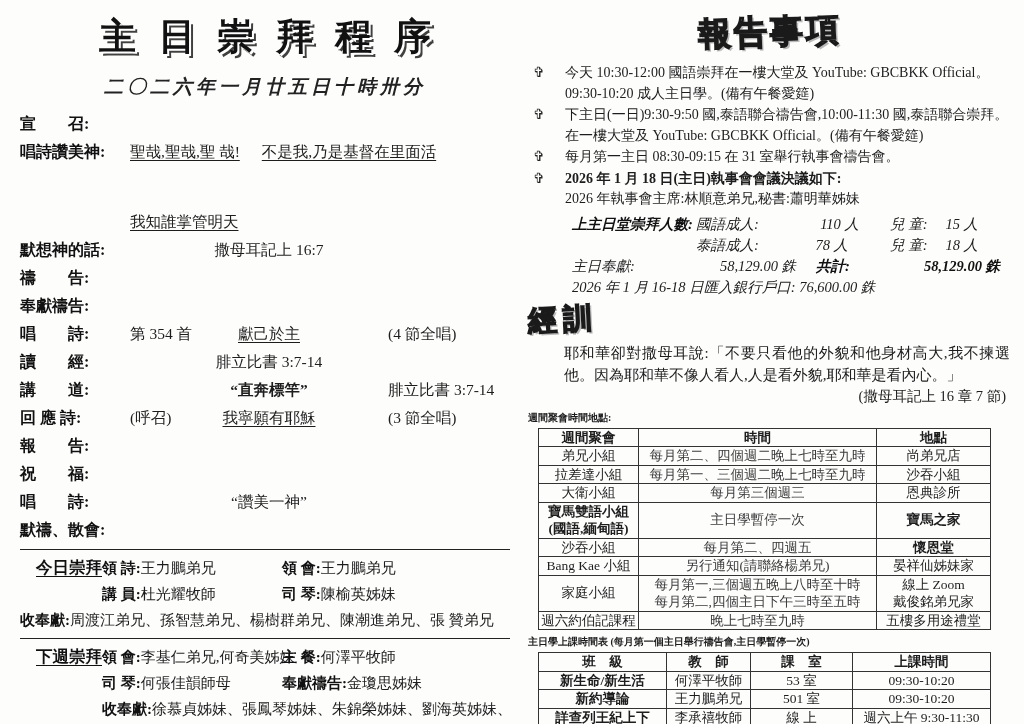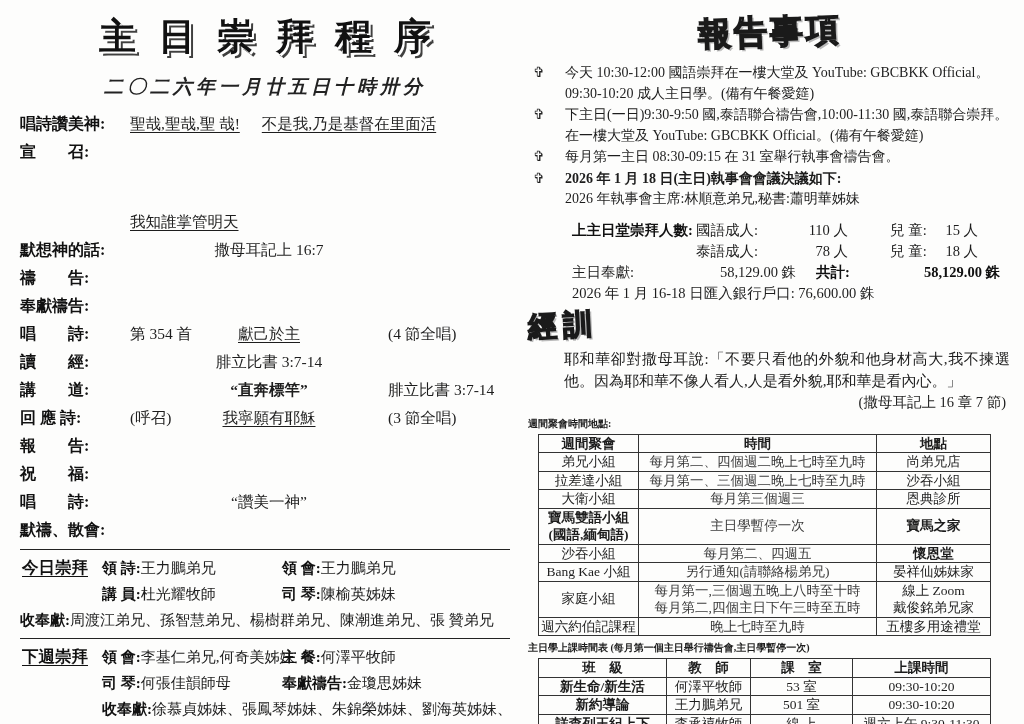--- a/index.html
+++ b/index.html
@@ -20,21 +20,21 @@
   .orow{position:relative;height:28px;line-height:28px;font-size:15.5px;white-space:nowrap;}
   .olabel{font-weight:bold;font-size:16px;display:inline-block;min-width:110px;color:#111;}
   .indent{padding-left:110px;margin-top:42px;}
   .u{text-decoration:underline;text-underline-offset:3px;}
   .b{font-weight:bold;}
   .gap{display:inline-block;width:22px;}
   .ocenter{position:absolute;left:163px;width:172px;text-align:center;}
   .oright{position:absolute;left:368px;}
   .rule{border:none;border-top:1.6px solid #222;margin:5px 0 5px 0;}
   .serve{position:relative;font-size:15px;line-height:26px;}
-  .sheading{position:absolute;left:2px;top:0;font-weight:bold;font-size:16.5px;text-decoration:underline;text-underline-offset:3px;color:#111;}
+  .sheading{position:absolute;left:16px;top:0;font-weight:bold;font-size:16.5px;text-decoration:underline;text-underline-offset:3px;color:#111;}
   .srow{padding-left:82px;position:relative;white-space:nowrap;}
   .scol2{position:absolute;left:262px;}
   .sl{font-weight:bold;color:#111;}
   .offer{line-height:26px;white-space:nowrap;}
   .offer2{padding-left:110px;line-height:26px;}
 
   
   .art-title{
     text-align:center;font-weight:bold;font-size:33px;letter-spacing:3px;
     color:#fff;-webkit-text-stroke:1.4px #1a1a1a;text-shadow:2px 2px 0 #bbb;
@@ -42,21 +42,21 @@
   }
   .art-title2{
     display:inline-block;font-weight:bold;font-size:29px;letter-spacing:6px;
     color:#fff;-webkit-text-stroke:1.3px #1a1a1a;text-shadow:2px 2px 0 #bbb;
     transform:rotate(-3deg);font-family:"DejaVu Serif",serif;margin:2px 0 2px 0;
   }
   .bullet{display:flex;font-size:14px;line-height:20.5px;margin-bottom:1px;}
   .cx{flex:none;width:32px;padding-left:5px;font-size:14px;color:#222;}
   .bt{flex:1;}
   .bh{font-weight:bold;}
-  .stats{position:relative;font-size:14.5px;margin-top:10px;}
+  .stats{position:relative;font-size:14.5px;margin-top:4px;font-style:italic;}
   .stat-row{position:relative;height:21px;line-height:21px;white-space:nowrap;}
   .sp{position:absolute;}
   .num{text-align:right;}
   .verse{padding-left:36px;padding-right:2px;font-size:15px;line-height:22px;text-align:justify;}
   .verse-ref{text-align:right;font-size:14.5px;padding-right:6px;line-height:20px;}
   .tbl-title{text-align:left;font-weight:bold;font-size:10px;margin:5px 0 3px 0;}
   table{border-collapse:collapse;margin-left:10px;table-layout:fixed;}
   .t1{width:452px;}
   .t2{width:452px;margin-top:2px;}
   td,th{border:1px solid #333;font-size:13.5px;text-align:center;padding:0 2px;line-height:17.5px;}
@@ -66,24 +66,24 @@
   .bold-cell{font-weight:bold;}
 </style>
 </head>
 <body>
 
 <div class="col-left">
   <div class="main-title">主日崇拜程序</div>
   <div class="date-line">二〇二六年一月廿五日十時卅分</div>
 
   <div class="orow">
+    <span class="olabel">宣　　召:</span>
+  </div>
+  <div class="orow">
     <span class="olabel">唱詩讚美神:</span><span class="u">聖哉,聖哉,聖 哉!</span><span class="gap"></span><span class="u">不是我,乃是基督在里面活</span>
-  </div>
-  <div class="orow">
-    <span class="olabel">宣　　召:</span>
   </div>
   <div class="orow indent">
     <span class="u">我知誰掌管明天</span>
   </div>
   <div class="orow">
     <span class="olabel">默想神的話:</span>
     <span class="ocenter">撒母耳記上 16:7</span>
   </div>
   <div class="orow">
     <span class="olabel">禱　　告:</span>
@@ -181,21 +181,21 @@
     <span class="bt">
       <span class="bh">2026 年 1 月 18 日(主日)執事會會議決議如下:</span><br>
       <span>2026 年執事會主席:林順意弟兄,秘書:蕭明華姊妹</span>
     </span>
   </div>
 
   <div class="stats">
     <div class="stat-row">
       <span class="sp sl" style="left:44px;">上主日堂崇拜人數:</span>
       <span class="sp" style="left:168px;">國語成人:</span>
-      <span class="sp num" style="left:240px;width:80px;">110 人</span>
+      <span class="sp num" style="left:251px;width:80px;">110 人</span>
       <span class="sp" style="left:362px;">兒 童:</span>
       <span class="sp num" style="left:392px;width:58px;">15 人</span>
     </div>
     <div class="stat-row">
       <span class="sp" style="left:168px;">泰語成人:</span>
       <span class="sp num" style="left:240px;width:80px;">78 人</span>
       <span class="sp" style="left:362px;">兒 童:</span>
       <span class="sp num" style="left:392px;width:58px;">18 人</span>
     </div>
     <div class="stat-row">

